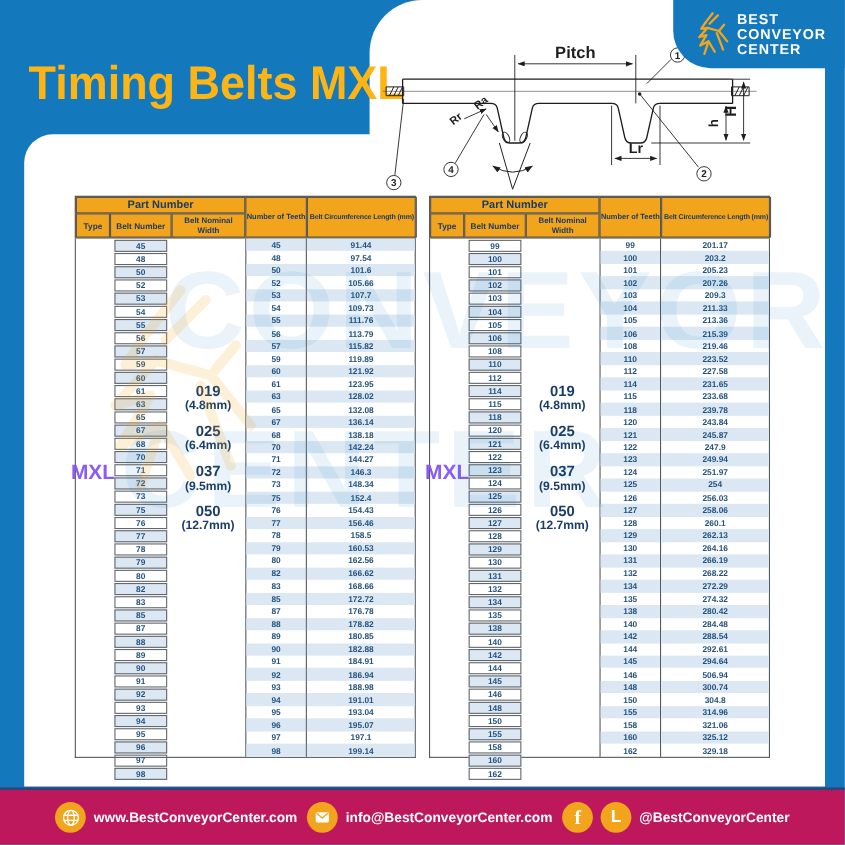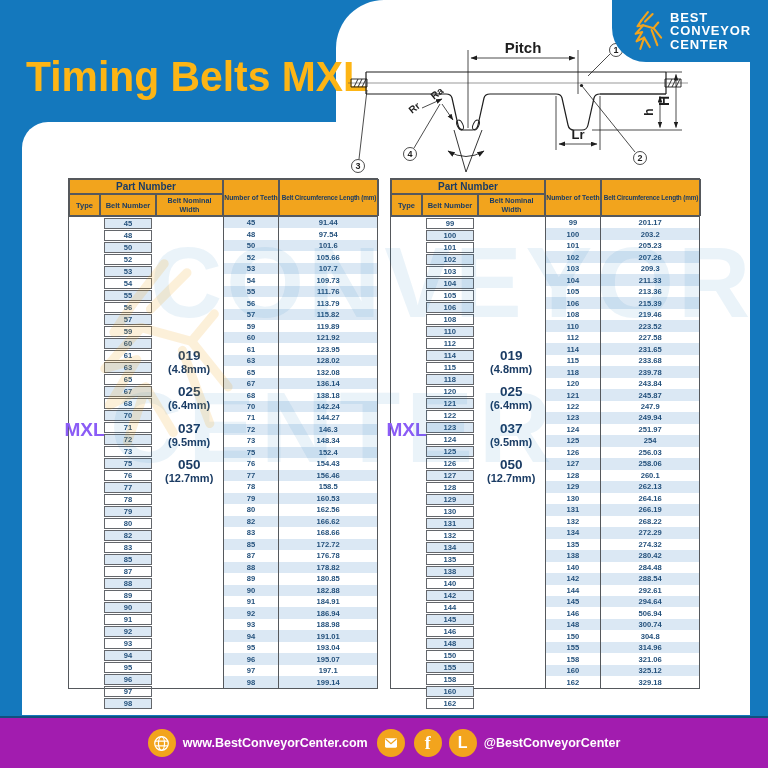--- a/index.html
+++ b/index.html
@@ -47,21 +47,21 @@
   .col-len{width:99px;border-left:1px solid #55585C}
   .type-label{font-size:19px;font-weight:bold;color:#8b5cf6}
   .w-item{text-align:center;margin:5px 0;color:#1B3C64;font-weight:bold}
   .w-code{font-size:13.5px;line-height:1.05}
   .w-mm{font-size:11px;line-height:1.1}
   .cell{flex:1;display:flex;align-items:center;justify-content:center;font-size:7.6px;font-weight:bold;color:#24517C}
   .belt-box{flex:1;display:flex;align-items:center;justify-content:center;font-size:7.6px;font-weight:bold;color:#24517C;
             border:1px solid #63666B;margin:.5px 4px;box-sizing:border-box}
   .stripe{background:#DBE8F4}
   
-  .footer{position:absolute;left:0;bottom:0;width:768px;height:50px;background:#a21caf;border-top:2px solid #11507F;
+  .footer{position:absolute;left:0;bottom:0;width:768px;height:50px;background:#be185d;border-top:2px solid #11507F;
           z-index:7;display:flex;align-items:center;justify-content:center;gap:9px}
   .f-item{display:flex;align-items:center;gap:7px}
   .f-circle{width:28px;height:28px;border-radius:50%;background:#F2A41D;display:flex;align-items:center;justify-content:center;flex:none}
   .f-text{color:#fff;font-weight:bold;font-size:12.5px;white-space:nowrap}
   .f-glyph{color:#fff;font-weight:bold;font-size:18px;font-family:"Liberation Serif",serif;line-height:1}
   .f-glyph.line{font-family:"Liberation Sans",sans-serif;font-size:16px}
 </style>
 </head>
 <body>
 
@@ -512,20 +512,21 @@
     </div>
     <span class="f-text">www.BestConveyorCenter.com</span>
   </div>
   <div class="f-item">
     <div class="f-circle">
       <svg width="16" height="16" viewBox="0 0 24 24">
         <rect x="3" y="5" width="18" height="14" rx="2" fill="#fff"></rect>
         <path d="M4,6 L12,13 L20,6" fill="none" stroke="#F2A41D" stroke-width="1.8"></path>
       </svg>
     </div>
+    <span class="f-text">info@BestConveyorCenter.com</span>
   </div>
   <div class="f-item">
     <div class="f-circle">
       <span class="f-glyph">f</span>
     </div>
     <div class="f-circle">
       <span class="f-glyph line">L</span>
     </div>
     <span class="f-text">@BestConveyorCenter</span>
   </div>

